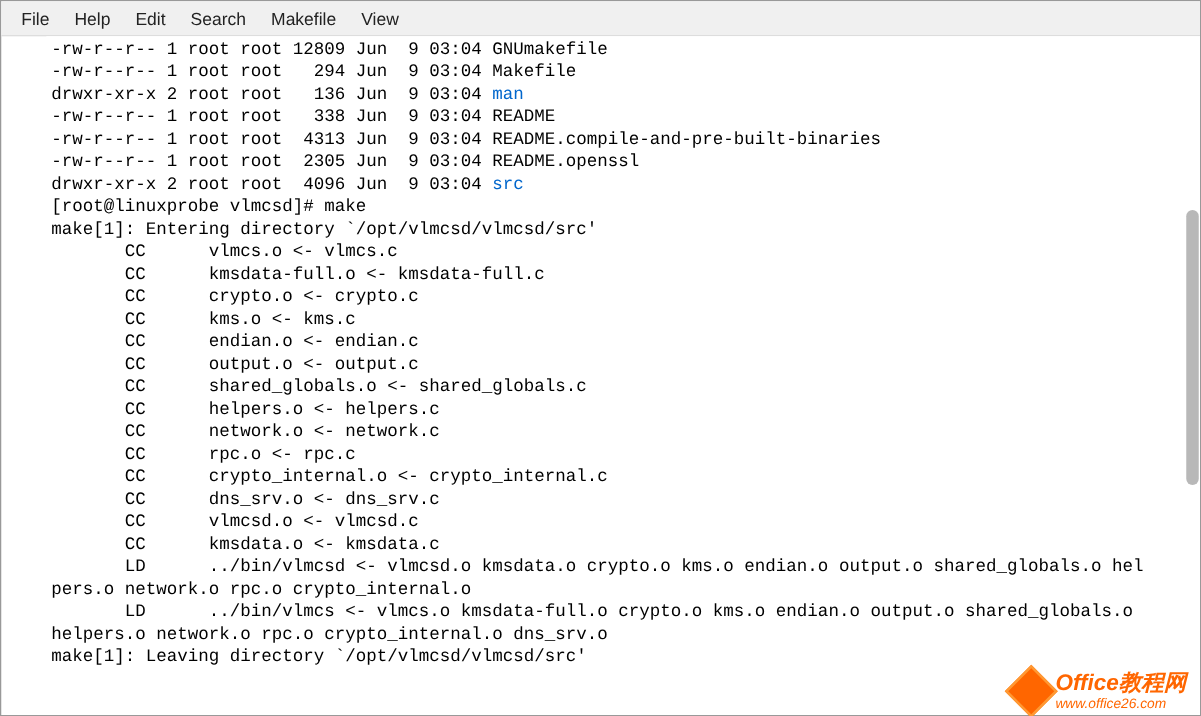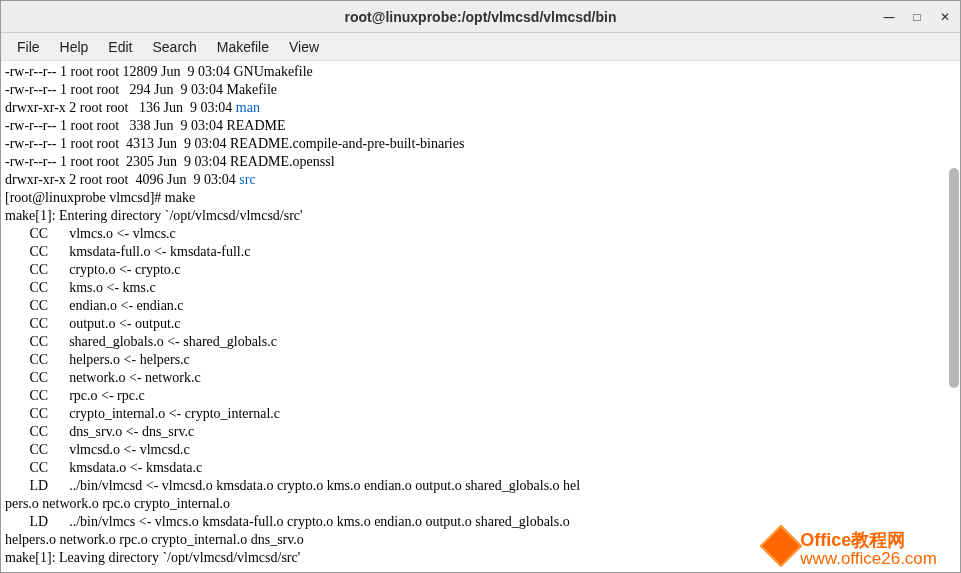--- a/index.html
+++ b/index.html
@@ -72,59 +72,62 @@
     .menu-item {
       padding: 4px 10px;
       font-size: 14px;
       color: #222;
       cursor: pointer;
     }
     .term {
       flex: 1;
       background: #fff;
       padding: 2px 4px;
-      font-family: Liberation Serif, serif;
+      font-family: Liberation Mono, monospace;
       font-size: 14px;
       line-height: 18px;
       color: #000;
       white-space: pre;
       overflow: hidden;
       position: relative;
+      margin-left: 36px;
     }
     .link { color: #0066cc; }
     .scrollbar {
       position: absolute;
       right: 2px;
       top: 64px;
       width: 10px;
       bottom: 8px;
       background: transparent;
     }
     .scroll-thumb {
       background: #b8b8b8;
       width: 100%;
       height: 220px;
       border-radius: 5px;
       position: absolute;
       top: 104px;
     }
     .watermark {
       position: absolute;
-      right: 24px;
+      right: 12px;
       bottom: 4px;
       font-family: Arial, sans-serif;
       font-size: 18px;
       color: #ff6600;
       font-weight: bold;
       display: flex;
+      align-items: center;
       gap: 4px;
       pointer-events: none;
+      font-style: italic;
     }
     .watermark .sub {
-      font-size: 17px;
+      font-size: 11px;
       color: #ff6600;
       display: block;
       font-weight: normal;
     }
     .logo-icon {
       width: 30px;
       height: 30px;
       background: #ff6600;
       transform: rotate(45deg);
       position: relative;
@@ -142,28 +145,20 @@
     .wm-text {
       display: flex;
       flex-direction: column;
       line-height: 1.1;
     }
   </style>
 </head>
 <body>
 
 <div class="window">
-  <div class="titlebar">
-    <span class="title">root@linuxprobe:/opt/vlmcsd/vlmcsd/bin</span>
-    <div class="win-controls">
-      <span class="win-btn min"></span>
-      <span class="win-btn max"></span>
-      <span class="win-btn close"></span>
-    </div>
-  </div>
   <div class="menubar">
     <span class="menu-item">File</span>
     <span class="menu-item">Help</span>
     <span class="menu-item">Edit</span>
     <span class="menu-item">Search</span>
     <span class="menu-item">Makefile</span>
     <span class="menu-item">View</span>
   </div>
   <div class="term"><span>-rw-r--r-- 1 root root 12809 Jun  9 03:04 GNUmakefile</span>
 <span>-rw-r--r-- 1 root root   294 Jun  9 03:04 Makefile</span>

